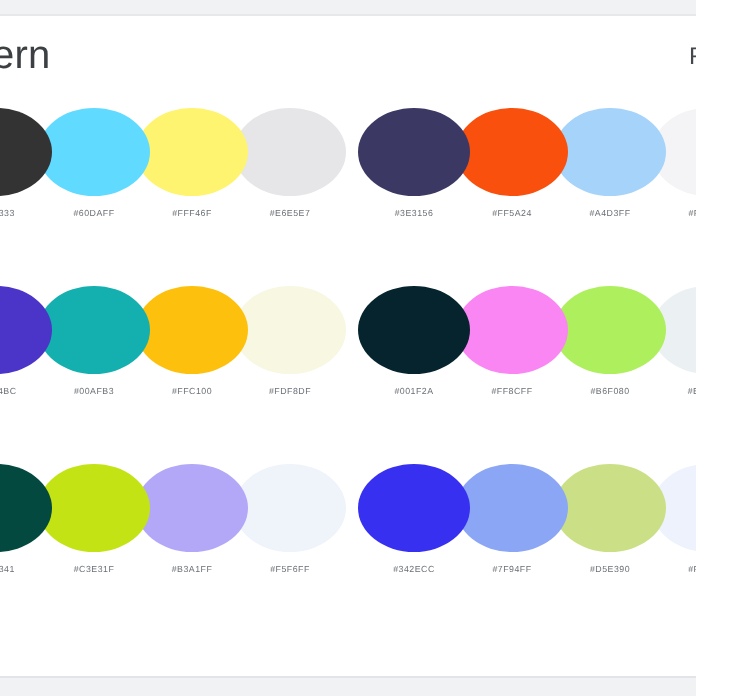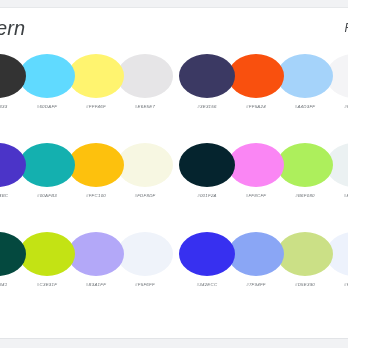--- a/index.html
+++ b/index.html
@@ -11,21 +11,20 @@
     background: #ffffff;
     font-family: "Liberation Sans", sans-serif;
   }
 
   #app {
     position: relative;
     width: 348px;
     height: 348px;
     background: #8b5cf6;
     overflow: hidden;
-    font-style: italic;
   }
 
   
   .chrome-band {
     position: absolute;
     left: 0;
     width: 375px;
     background: #f1f2f4;
   }
   .chrome-band.top {

